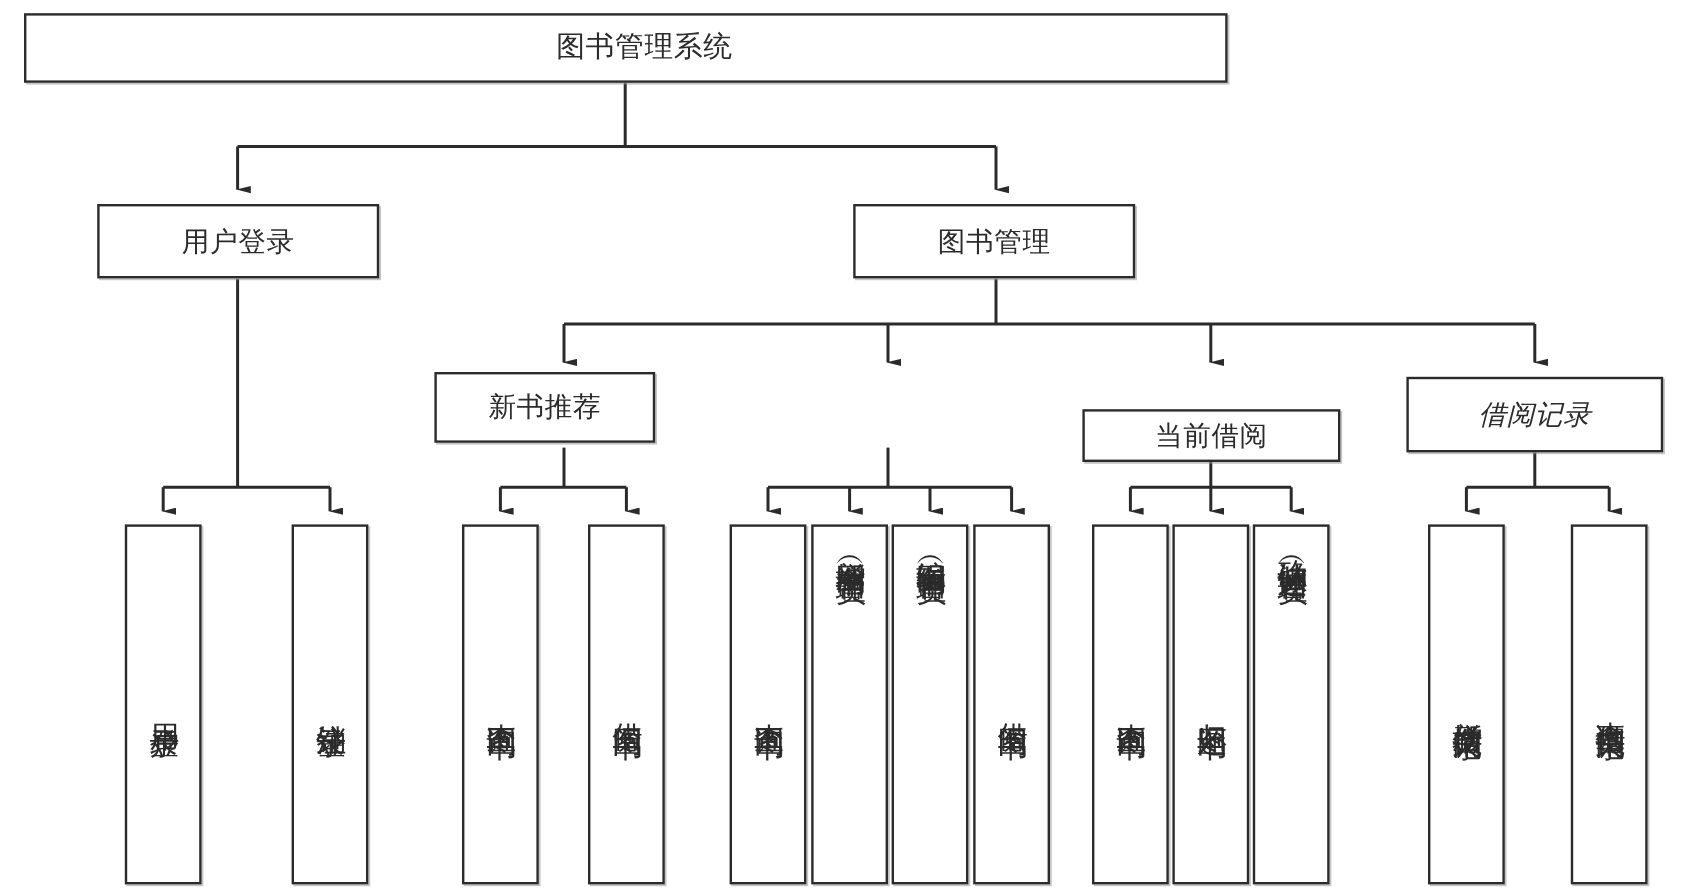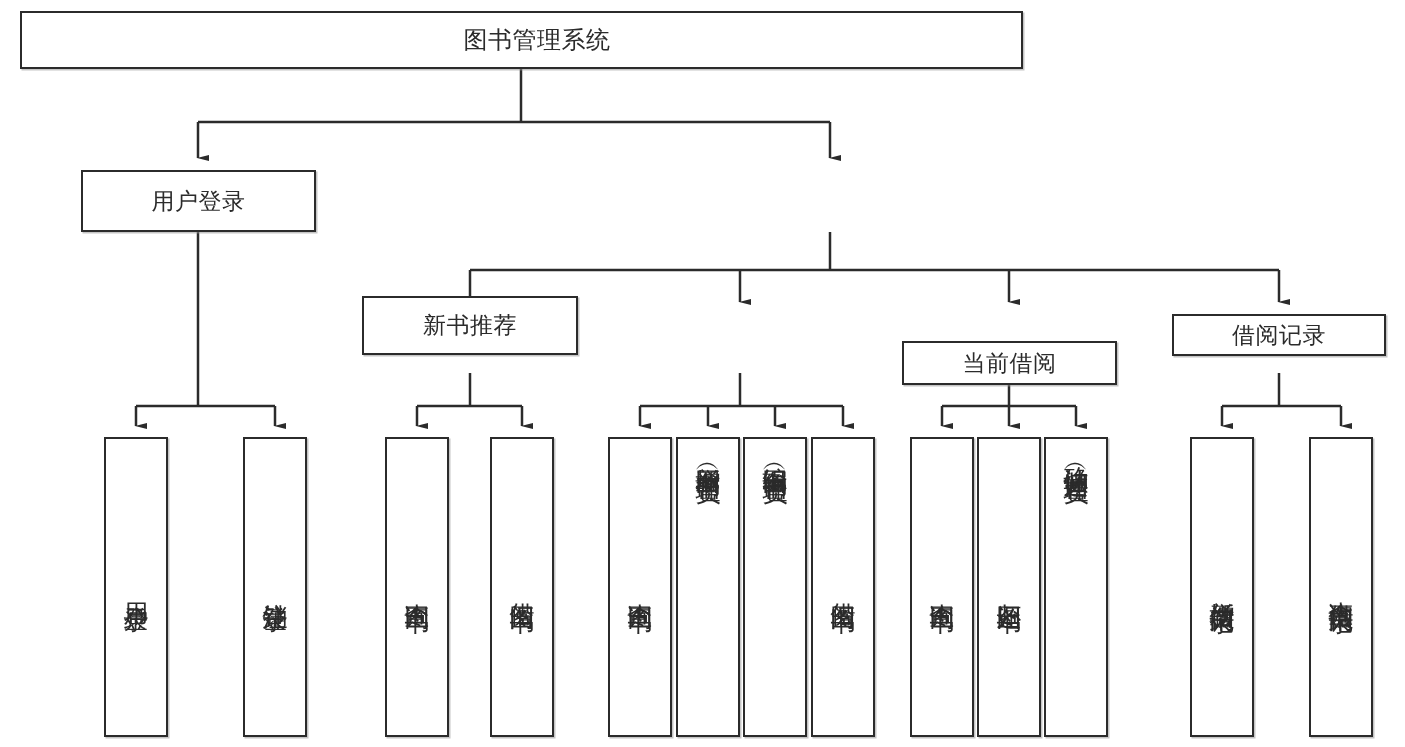--- a/index.html
+++ b/index.html
@@ -132,28 +132,31 @@
     </g>
   </svg>
 
   <div class="node h root" style="left:20px; top:11px; width:1003px; height:58px;padding-left:31px;">
     <span class="lbl">图书管理系统</span>
   </div>
 
   <div class="node h" style="left:81px; top:170px; width:235px; height:62px;">
     <span class="lbl">用户登录</span>
   </div>
-
-  <div class="node h" style="left:362px; top:296px; width:216px; height:59px;">
+  <div class="node h" style="left:711px; top:170px; width:235px; height:62px;">
+    <span class="lbl">图书管理</span>
+  </div>
+
+  <div class="node h" style="left:362px; top:310px; width:184px; height:59px;">
     <span class="lbl">新书推荐</span>
   </div>
   <div class="node h" style="left:902px; top:314px; width:215px; height:44px;margin-top:27px;">
     <span class="lbl">当前借阅</span>
   </div>
-  <div class="node h" style="left:1172px; top:314px; width:214px; height:42px;">
+  <div class="node h" style="left:1172px; top:314px; width:214px; height:63px;font-style:italic;">
     <span class="lbl">借阅记录</span>
   </div>
 
   <div class="node v mid" style="left:104px; top:437px; width:64px; height:300px;">
     <span class="lbl">用户登录</span>
   </div>
   <div class="node v mid" style="left:243px; top:437px; width:64px; height:300px;">
     <span class="lbl">注销登录</span>
   </div>
 

